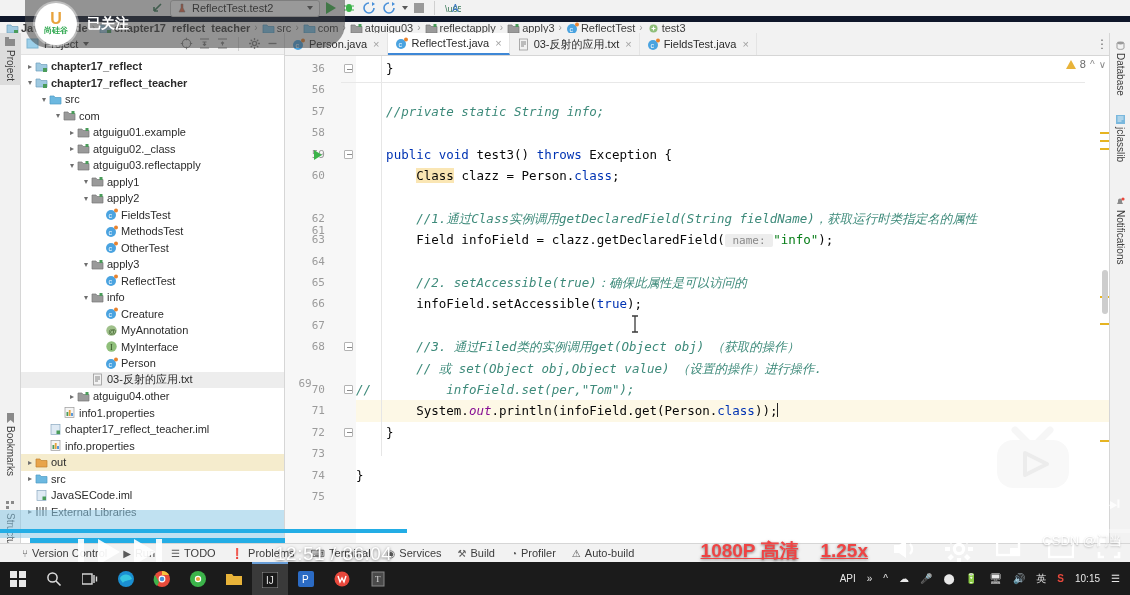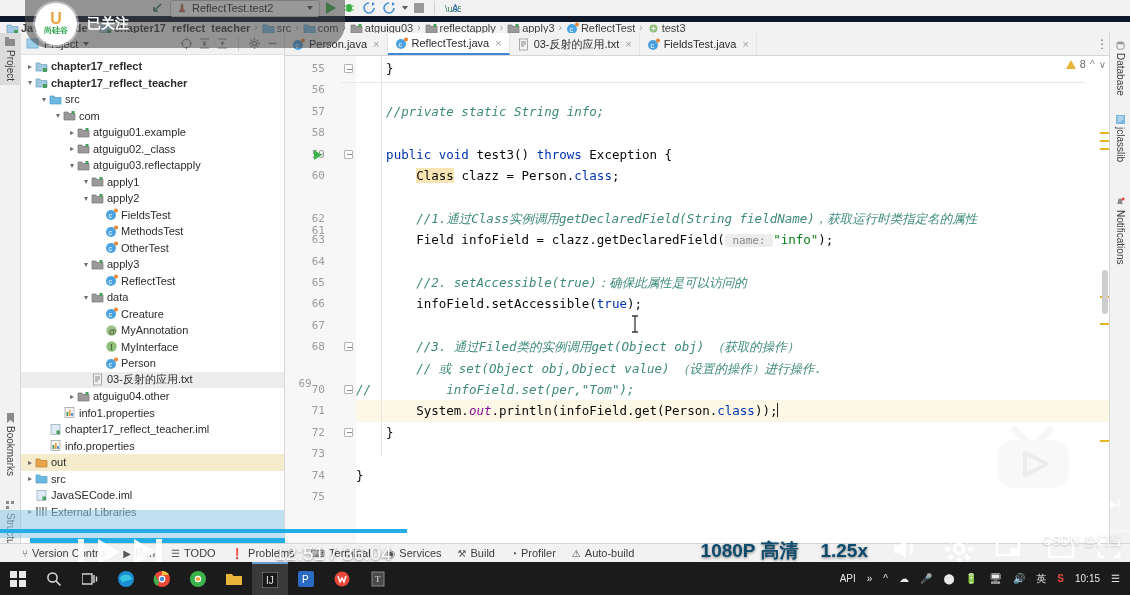--- a/index.html
+++ b/index.html
@@ -148,21 +148,21 @@
   .vid-progress { position:absolute; left:0; bottom:62px; width:1130px; height:4px; background:rgba(255,255,255,.35); }
   .vid-progress .fill { height:4px; background:#23ade5; width:36.5%; }
 
   .vctl-left { position:absolute; left:78px; bottom:30px; display:flex; align-items:center; gap:14px; color:#fff; }
   .tri-r { width:0;height:0;border-top:13px solid transparent;border-bottom:13px solid transparent;border-left:22px solid rgba(255,255,255,.92); }
   .bar-w { width:6px; height:26px; background:rgba(255,255,255,.92); }
   .time {
     position:absolute; left:275px; bottom:30px; color:#fff; font-size:19px;
     text-shadow:0 1px 3px rgba(0,0,0,.5); letter-spacing:.5px;
   }
-  .vctl-right { position:absolute; right:8px; bottom:27px; display:flex; align-items:center; gap:22px; color:#0c4a6e; }
+  .vctl-right { position:absolute; right:8px; bottom:27px; display:flex; align-items:center; gap:22px; color:#ef4444;text-decoration:underline; }
   .vq { font-size:19px; font-weight:bold; text-shadow:0 1px 3px rgba(0,0,0,.5); }
   .vspeed { font-size:19px; font-weight:bold; text-shadow:0 1px 3px rgba(0,0,0,.5); }
 
   .watermark { position:absolute; right:8px; bottom:45px; opacity:.55; color:#fff; font-size:13px; text-shadow:0 1px 2px rgba(0,0,0,.45); }
 
   .follow-badge {
     position:absolute; top:0; left:25px; width:320px; height:48px;
     background:rgba(70,70,70,.55); border-radius:0 0 24px 24px;
     display:flex; align-items:center; gap:10px; padding-left:10px;
   }
@@ -484,21 +484,21 @@
               <circle cx="11" cy="2.5" r="2" fill="#e8832f"></circle>
             </svg></span>
           <span class="lbl">ReflectTest</span>
         </div>
         <div class="node" style="padding-left: 60px;">
           <span class="arrow">▾</span>
           <span class="ico"><svg width="13" height="13" viewBox="0 0 13 13">
               <path d="M1 3h4l1 1.5h6V11H1z" fill="#9a9a9a" stroke="#777" stroke-width=".7"></path>
               <rect x="8.5" y="2" width="3" height="3" fill="#4a9c5a"></rect>
             </svg></span>
-          <span class="lbl">data</span>
+          <span class="lbl">info</span>
         </div>
         <div class="node" style="padding-left: 74px;">
           <span class="arrow none"></span>
           <span class="ico"><svg width="13" height="13" viewBox="0 0 13 13">
               <circle cx="6" cy="7" r="5" fill="#4aa3e0"></circle>
               <text x="3.5" y="10" font-size="7" fill="#fff" font-family="sans-serif">c</text>
               <circle cx="11" cy="2.5" r="2" fill="#e8832f"></circle>
             </svg></span>
           <span class="lbl">Creature</span>
         </div>
@@ -643,21 +643,21 @@
               <circle cx="11" cy="2.5" r="2" fill="#e8832f"></circle>
             </svg></span>
           <span>FieldsTest.java</span>
           <span class="x">×</span>
         </div>
         <div class="tb-spacer"></div>
         <div class="kebab">⋮</div>
       </div>
     <div class="codearea">
       <div class="gutter">
-          <div class="gline" style="top: 2px; line-height: 21.4px;">55</div>
+          <div class="gline" style="top: 2px; line-height: 21.4px;">36</div>
           <div class="gline" style="top: 23.4px; line-height: 21.4px;">56</div>
           <div class="gline" style="top: 44.8px; line-height: 21.4px;">57</div>
           <div class="gline" style="top: 66.2px; line-height: 21.4px;">58</div>
           <div class="gline" style="top: 87.6px; line-height: 21.4px;">59</div>
           <div class="runmark" style="top: 93.6px;"></div>
           <div class="gline" style="top: 109px; line-height: 21.4px;">60</div>
           <div class="gline" style="top: 130.4px; line-height: 21.4px; margin-top: 34px;">61</div>
           <div class="gline" style="top: 151.8px; line-height: 21.4px;">62</div>
           <div class="gline" style="top: 173.2px; line-height: 21.4px;">63</div>
           <div class="gline" style="top: 194.6px; line-height: 21.4px;">64</div>

